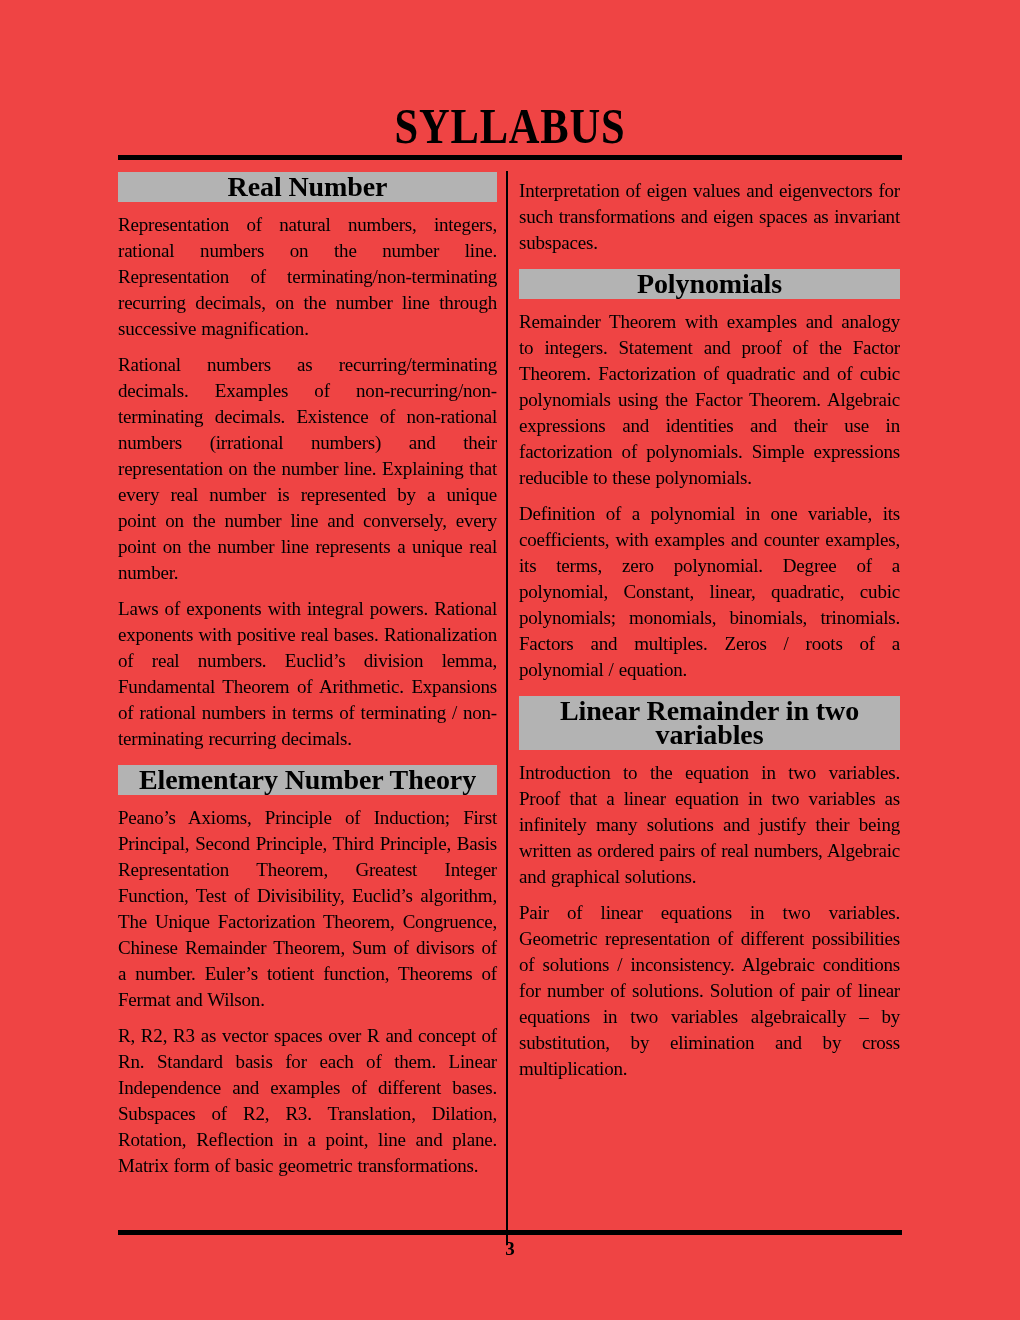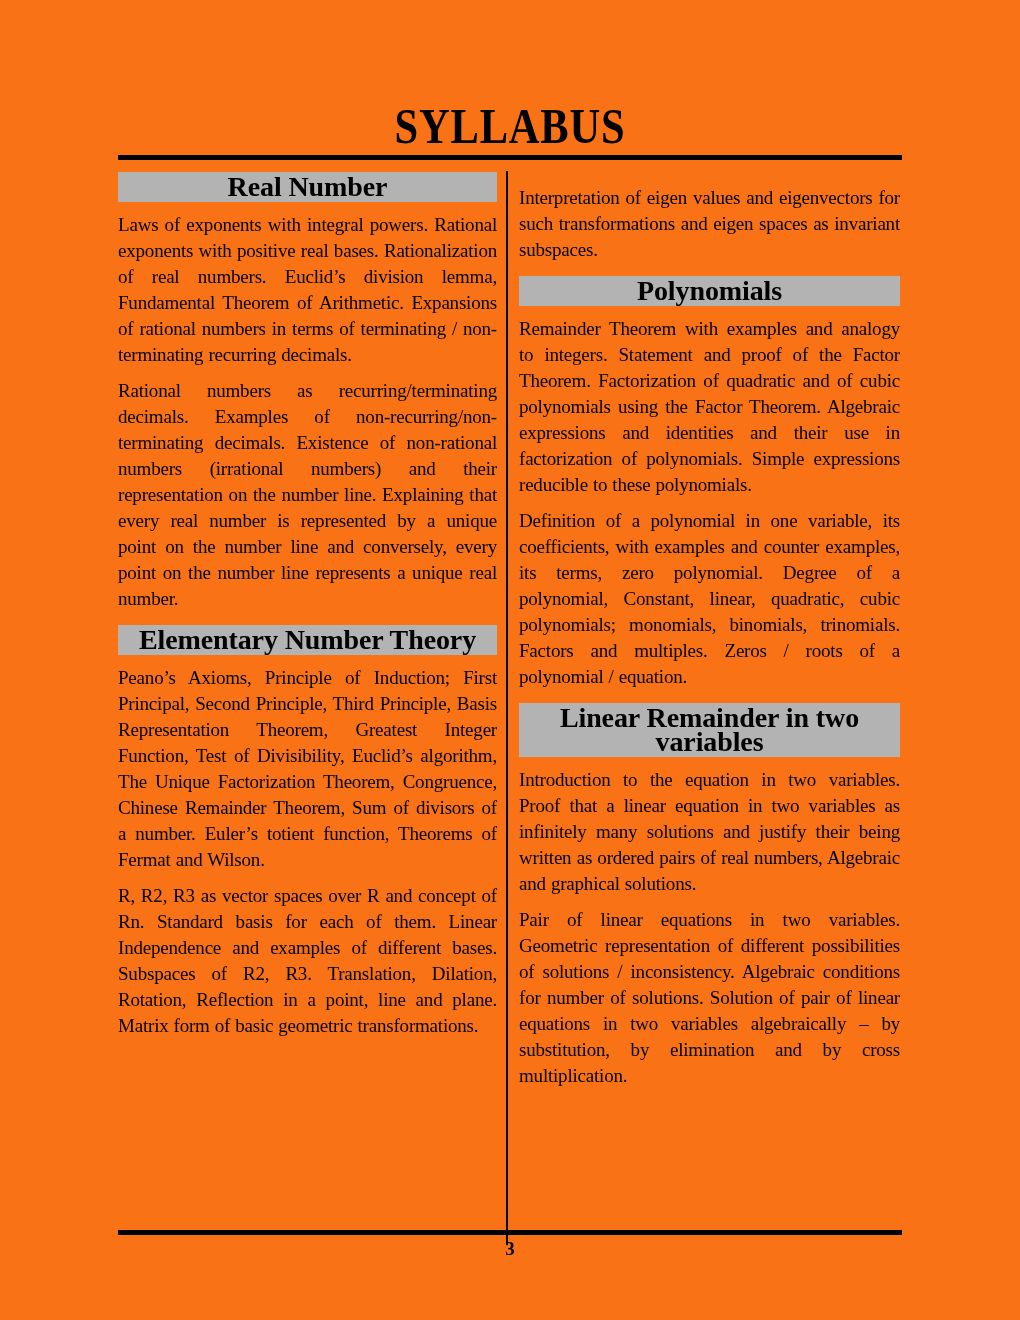--- a/index.html
+++ b/index.html
@@ -1,20 +1,20 @@
 <!DOCTYPE html>
 <html><head>
 <meta charset="utf-8">
 <style>
   html, body { margin: 0; padding: 0; background: #ffffff; }
   .page {
     position: relative;
     width: 1020px;
     height: 1320px;
-    background: #f97316;
+    background: #ef4444;
     color: #000000;
     font-family: "Liberation Serif", "DejaVu Serif", serif;
     overflow: hidden;
   }
   .title {
     position: absolute;
     top: 97px;
     left: 0;
     width: 100%;
     margin: 0;
@@ -67,21 +67,21 @@
   }
   .col-left .section-header:first-child { margin-top: 1px; }
   .para {
     font-size: 19px;
     line-height: 26px;
     text-align: justify;
     margin: 10px 0;
     letter-spacing: -0.2px;
     word-spacing: 0.5px;
   }
-  .col-right > .para:first-child { margin-top: 13px; }
+  .col-right > .para:first-child { margin-top: 6px; }
   .page-number {
     position: absolute;
     top: 1238px;
     left: 0;
     width: 100%;
     text-align: center;
     font-weight: bold;
     font-size: 19px;
   }
 </style>
@@ -90,22 +90,23 @@
 
 <div class="page">
 
   <h1 class="title">SYLLABUS</h1>
   <div class="rule rule-top"></div>
 
   <div class="columns">
 
     <div class="col col-left">
       <div class="section-header">Real Number</div>
+      <p class="para">Representation of natural numbers, integers, rational numbers on the number line. Representation of terminating/non-terminating recurring decimals, on the number line through successive magnification.</p>
+      <p class="para">Rational numbers as recurring/terminating decimals. Examples of non-recurring/non-terminating decimals. Existence of non-rational numbers (irrational numbers) and their representation on the number line. Explaining that every real number is represented by a unique point on the number line and conversely, every point on the number line represents a unique real number.</p>
       <p class="para">Laws of exponents with integral powers. Rational exponents with positive real bases. Rationalization of real numbers. Euclid’s division lemma, Fundamental Theorem of Arithmetic. Expansions of rational numbers in terms of terminating / non-terminating recurring decimals.</p>
-      <p class="para">Rational numbers as recurring/terminating decimals. Examples of non-recurring/non-terminating decimals. Existence of non-rational numbers (irrational numbers) and their representation on the number line. Explaining that every real number is represented by a unique point on the number line and conversely, every point on the number line represents a unique real number.</p>
 
       <div class="section-header">Elementary Number Theory</div>
       <p class="para">Peano’s Axioms, Principle of Induction; First Principal, Second Principle, Third Principle, Basis Representation Theorem, Greatest Integer Function, Test of Divisibility, Euclid’s algorithm, The Unique Factorization Theorem, Congruence, Chinese Remainder Theorem, Sum of divisors of a number. Euler’s totient function, Theorems of Fermat and Wilson.</p>
 
       <p class="para">R, R2, R3 as vector spaces over R and concept of Rn. Standard basis for each of them. Linear Independence and examples of different bases. Subspaces of R2, R3. Translation, Dilation, Rotation, Reflection in a point, line and plane. Matrix form of basic geometric transformations.</p>
     </div>
 
     <div class="col col-right">
       <p class="para">Interpretation of eigen values and eigenvectors for such transformations and eigen spaces as invariant subspaces.</p>
 

